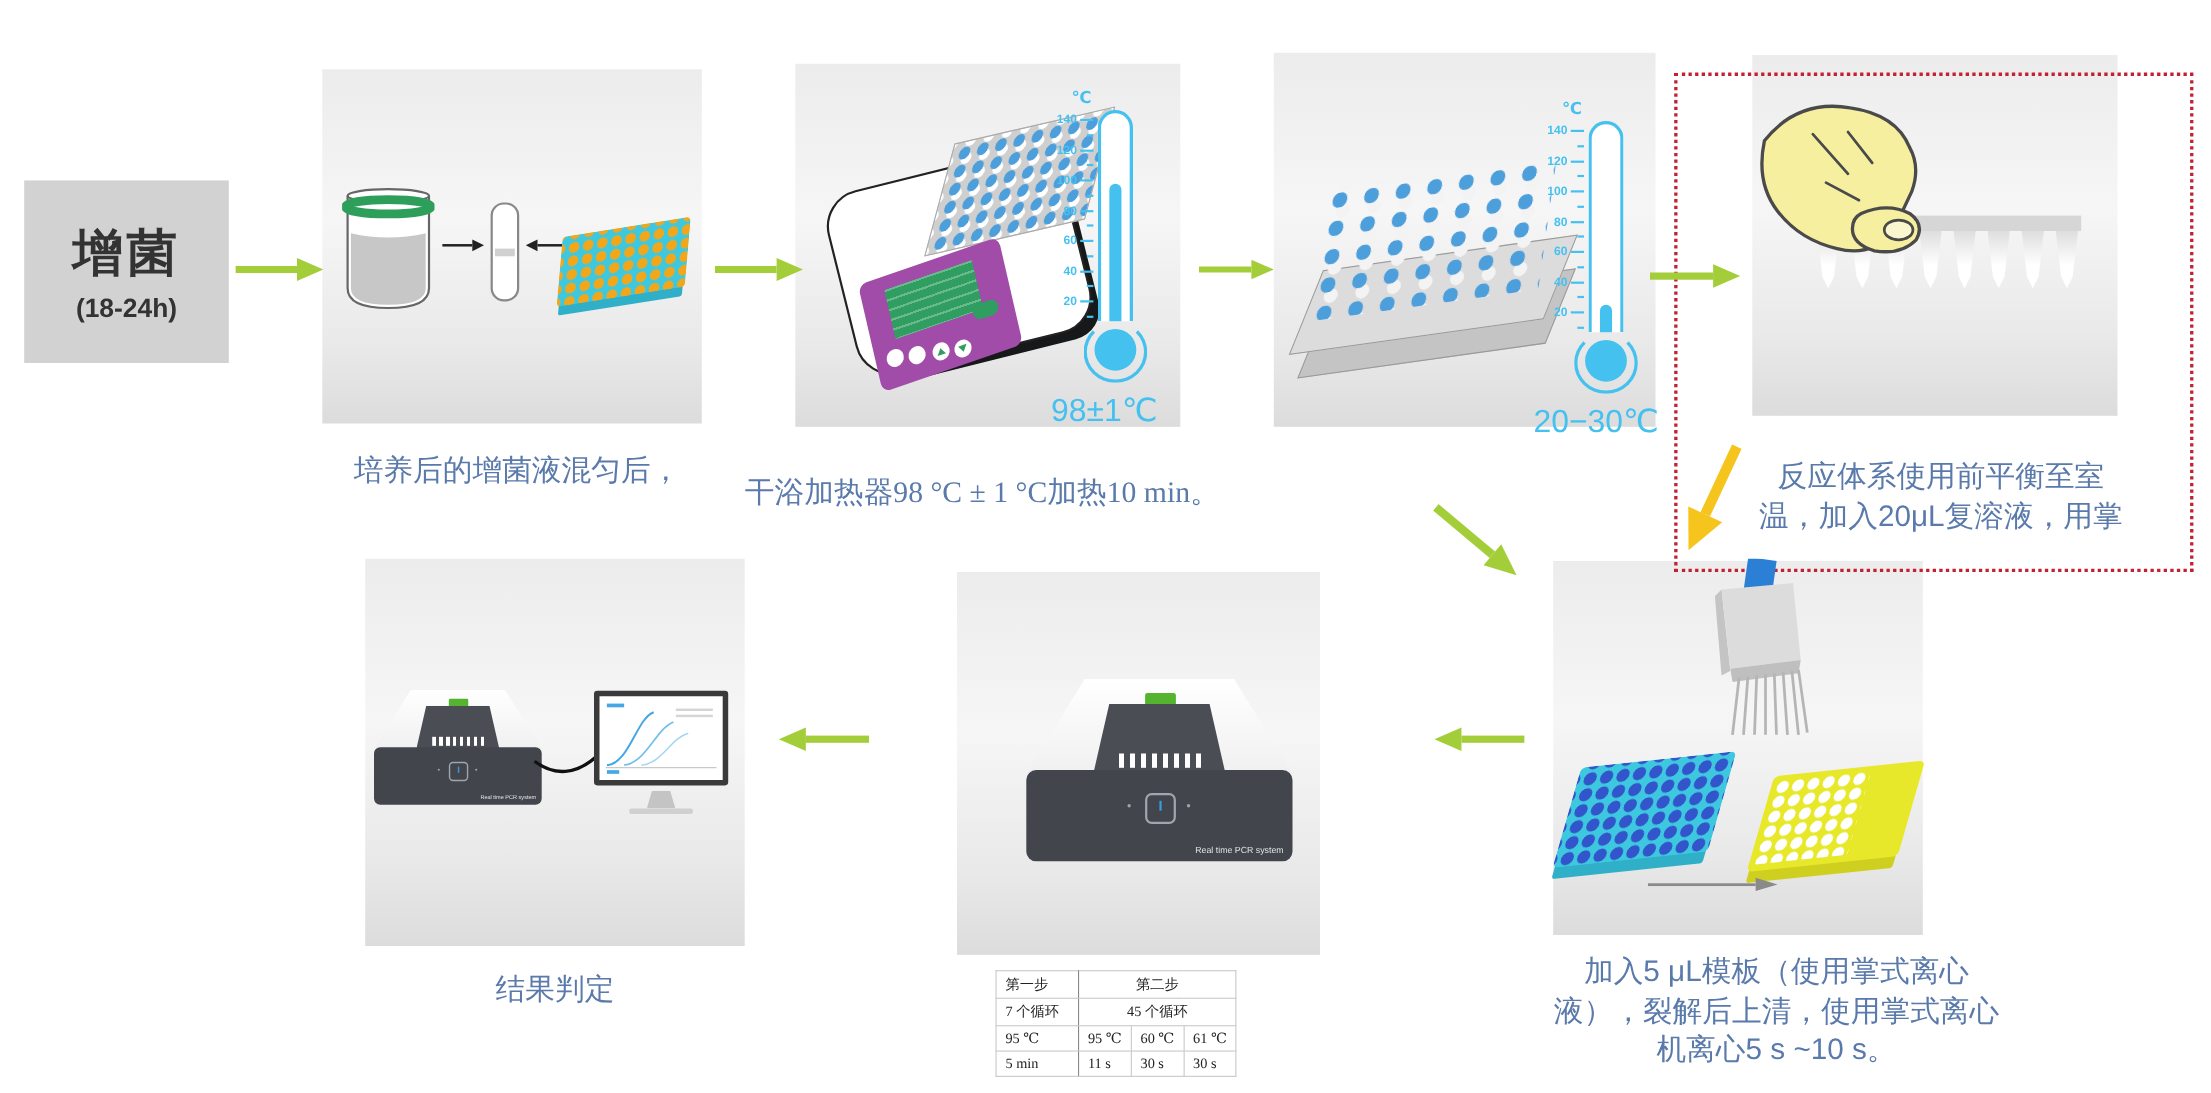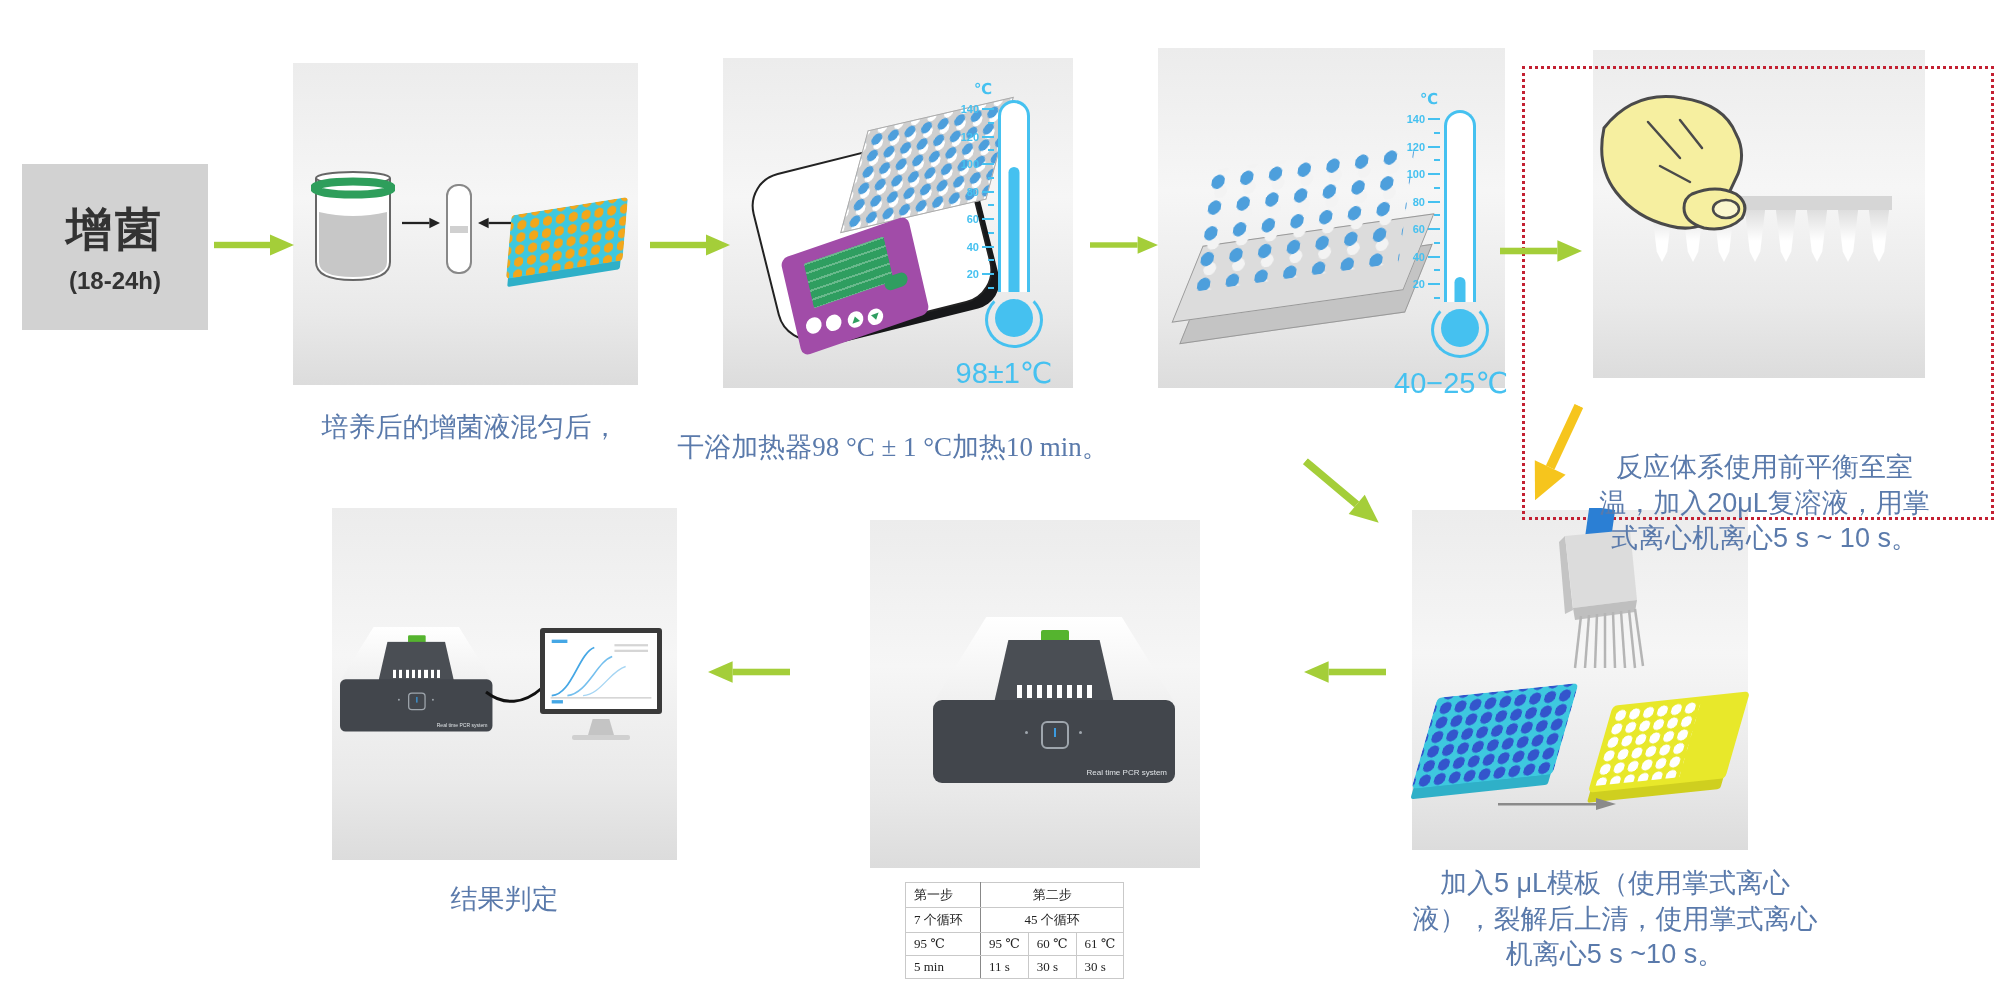--- a/index.html
+++ b/index.html
@@ -272,21 +272,21 @@
         <div class="t-minor"></div>
       </div>
       <div class="t-tube">
           <div class="t-merc" style="height:13%;"></div>
         </div>
     </div>
     <div class="t-bulbrow">
         <span class="t-arc"></span>
         <span class="t-bulb"></span>
       </div>
-    <div class="t-read">40−25℃</div>
+    <div class="t-read">20−30℃</div>
   </div>
 
   <div class="redbox"></div>
   <div class="stripbar" style="left:1646px;top:196px;width:246px;height:14px;"></div>
   <div class="striprow" style="left:1650px;top:210px;">
     <div class="striptube"></div>
       <div class="striptube"></div>
       <div class="striptube"></div>
       <div class="striptube"></div>
     <div class="striptube"></div>
@@ -447,24 +447,23 @@
         <polygon points="70,2 100,15 70,28" fill="currentColor"></polygon>
       </svg>
   </div>
 
   <div class="cap" style="left:255px;top:410px;width:430px;">
     <div>培养后的增菌液混匀后，</div>
   </div>
   <div class="cap" style="left:638px;top:430px;width:510px;font-family:Liberation Serif, serif;">
     <div>干浴加热器98 °C ± 1 °C加热10 min。</div>
   </div>
-  <div class="cap" style="left:1552px;top:416px;width:425px;margin-top:34px;">
+  <div class="cap" style="left:1552px;top:416px;width:425px;">
     <div>反应体系使用前平衡至室</div>
     <div>温，加入20μL复溶液，用掌</div>
-    <div>式离心机离心5 s ~ 10 s。</div>
   </div>
   <div class="cap" style="left:1390px;top:866px;width:450px;">
     <div>加入5 μL模板（使用掌式离心</div>
     <div>液），裂解后上清，使用掌式离心</div>
     <div>机离心5 s ~10 s。</div>
   </div>
   <div class="cap" style="left:332px;top:882px;width:345px;">
     <div>结果判定</div>
   </div>
 

